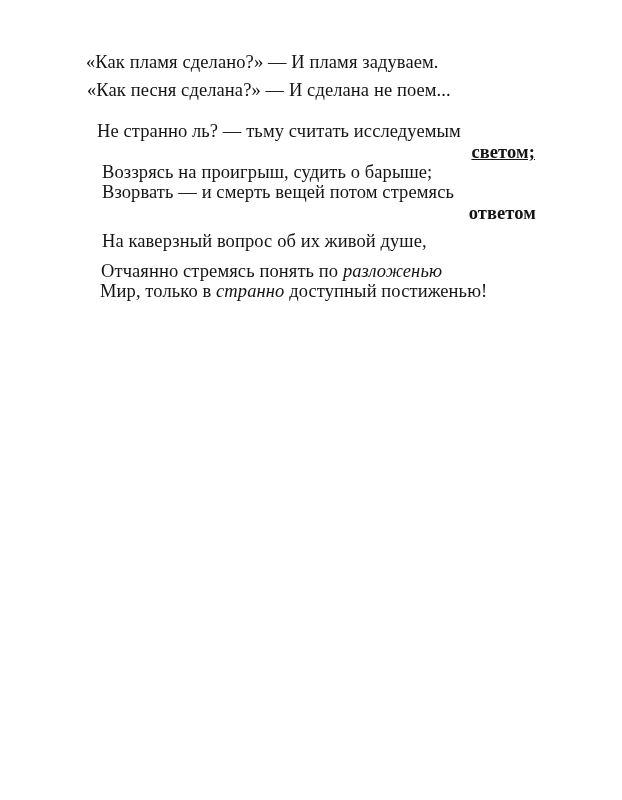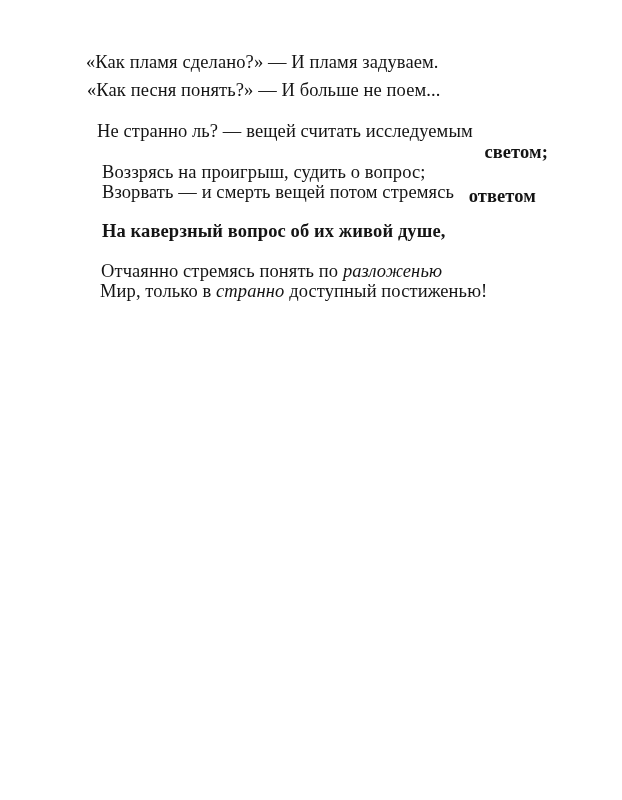--- a/index.html
+++ b/index.html
@@ -29,29 +29,29 @@
     em {
       font-style: italic;
     }
   </style>
 </head>
 <body>
 
 <div>
   <div class="stanza">
     <div class="line" style="left:86px; top:52px;">«Как пламя сделано?» — И пламя задуваем.</div>
-    <div class="line" style="left:87px; top:80px;">«Как песня понять?» — И больше не поем...</div>
+    <div class="line" style="left:87px; top:80px;">«Как песня сделана?» — И сделана не поем...</div>
   </div>
 
   <div class="stanza">
-    <div class="line" style="left:97px; top:121px;">Не странно ль? — вещей считать исследуемым</div>
-    <div class="line right" style="right:74px; top:142px;">светом;</div>
-    <div class="line" style="left:102px; top:162px;">Воззрясь на проигрыш, судить о вопрос;</div>
+    <div class="line" style="left:97px; top:121px;">Не странно ль? — тьму считать исследуемым</div>
+    <div class="line right" style="right:87px; top:142px;text-decoration:underline;">светом;</div>
+    <div class="line" style="left:102px; top:162px;">Воззрясь на проигрыш, судить о барыше;</div>
     <div class="line" style="left:102px; top:182px;">Взорвать — и смерть вещей потом стремясь</div>
-    <div class="line right" style="right:86px; top:186px;text-align:right;">ответом</div>
-    <div class="line" style="left:102px; top:221px;font-weight:bold;">На каверзный вопрос об их живой душе,</div>
+    <div class="line right" style="right:86px; top:203px;text-align:right;">ответом</div>
+    <div class="line" style="left:102px; top:231px;">На каверзный вопрос об их живой душе,</div>
   </div>
 
   <div class="stanza">
     <div class="line" style="left:101px; top:261px;text-align:center;"><span>Отчаянно стремясь понять по </span><em>разложенью</em></div>
     <div class="line" style="left:100px; top:281px;"><span>Мир, только в </span><em>странно</em><span> доступный постиженью!</span></div>
   </div>
 </div>
 
 </body></html>

